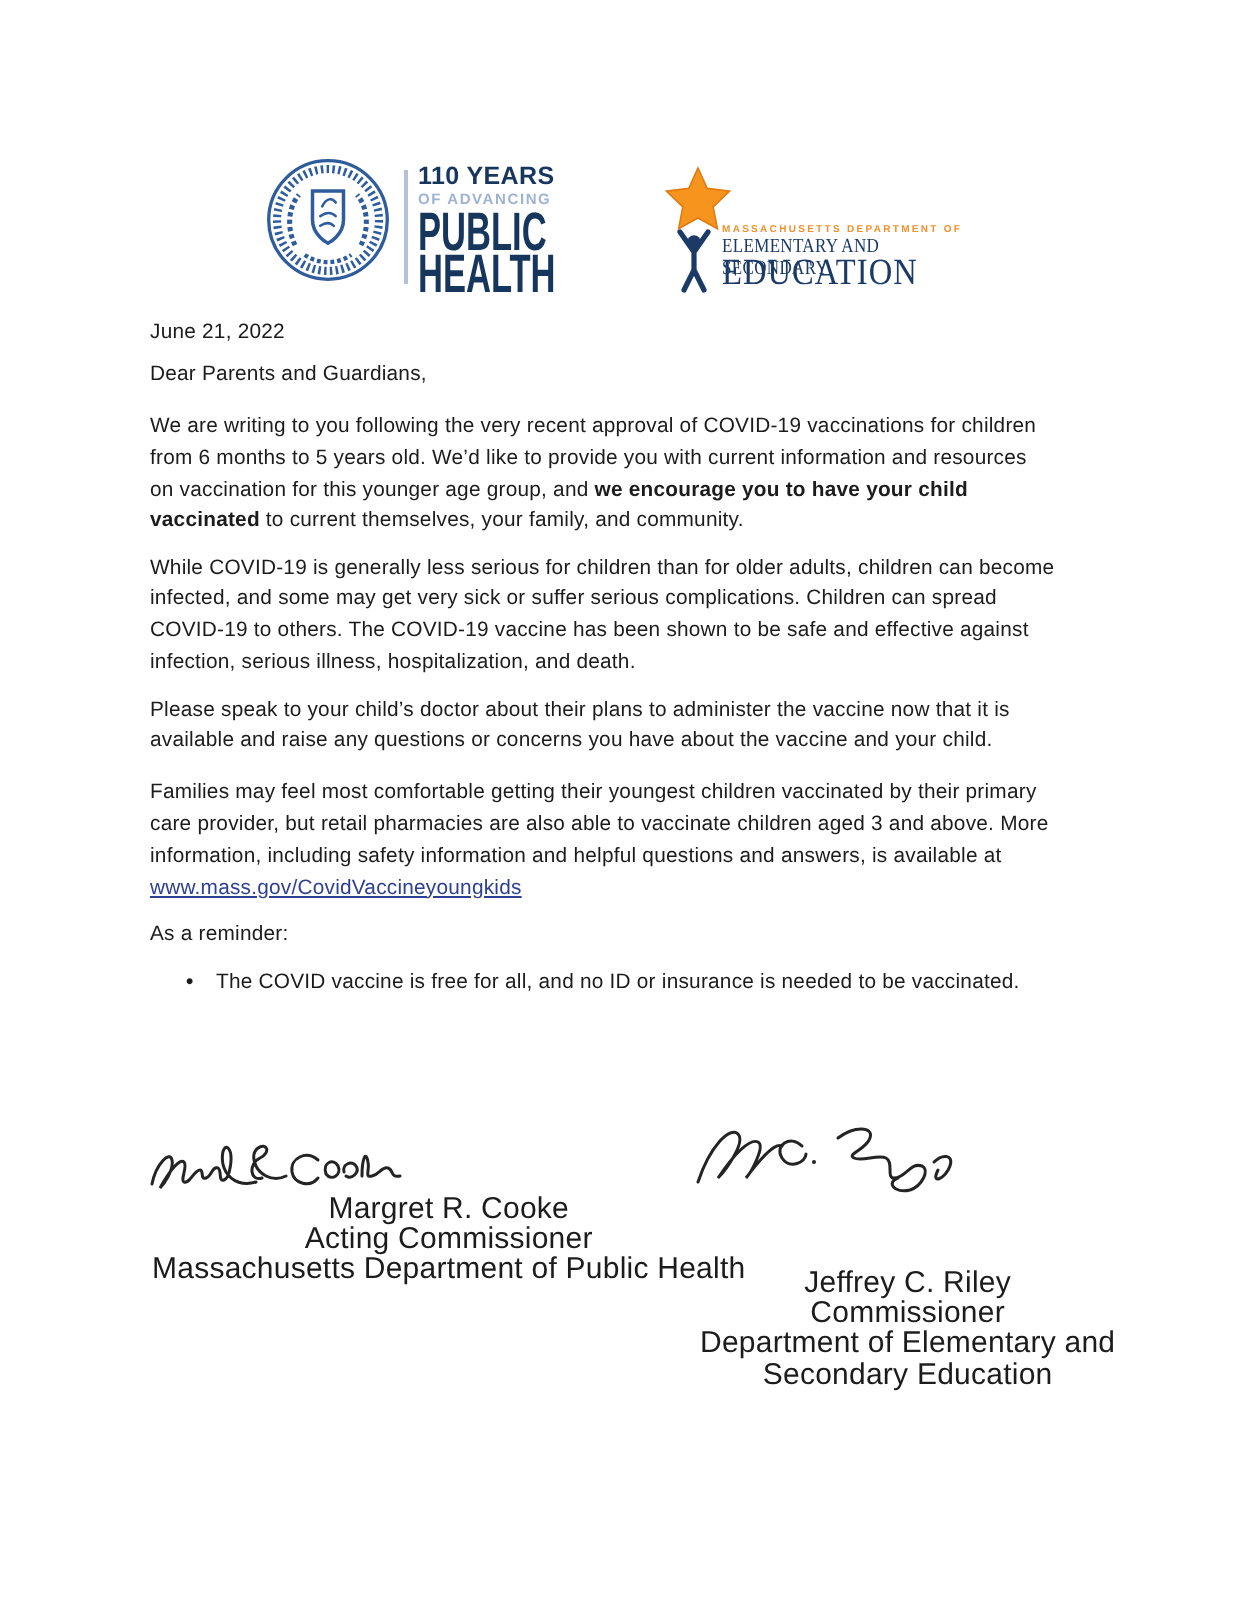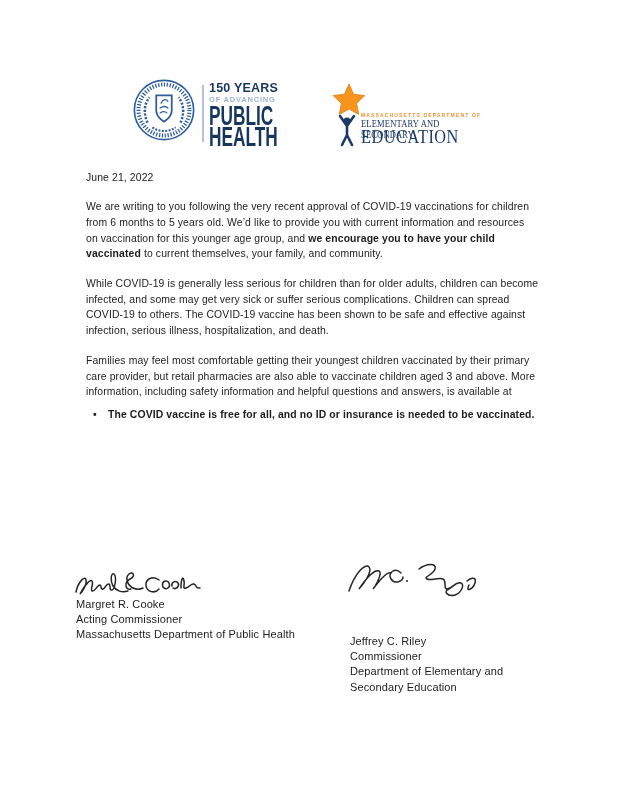--- a/index.html
+++ b/index.html
@@ -16,32 +16,32 @@
   .dph-l2{left:76px;top:16px;font-size:7.5px;color:#9db3d1;letter-spacing:.8px;font-weight:bold;text-align:center;}
   .dph-l3{left:76px;top:24px;font-size:27px;font-weight:bold;color:#17365d;transform:scaleX(.64);transform-origin:left top;line-height:27px;}
   .dph-l4{left:76px;top:45px;font-size:27px;font-weight:bold;color:#17365d;transform:scaleX(.64);transform-origin:left top;line-height:27px;}
   #dese-logo{left:330px;top:83px;width:160px;height:66px;}
   #dese-art{left:0;top:0;}
   .dese-l1{left:31px;top:29px;font-size:5px;font-weight:bold;color:#f0912d;letter-spacing:1.15px;}
   .dese-l2{left:31px;top:35px;font-family:"Liberation Serif",serif;font-size:10px;color:#1c3a66;letter-spacing:.2px;transform:scaleX(.85);transform-origin:left top;}
   .dese-l3{left:31px;top:44px;font-family:"Liberation Serif",serif;font-size:18.5px;color:#1c3a66;letter-spacing:.6px;transform:scaleX(.88);transform-origin:left top;}
   
   #letter{left:72px;top:155.5px;width:545px;font-size:10.4px;line-height:15.7px;letter-spacing:.12px;}
-  .para{white-space:pre-line;margin:14px;}
+  .para{white-space:pre-line;margin:3px;}
   .mb6{margin-bottom:6px;}
   .mb7{margin-bottom:7.4px;}
   .mb8{margin-bottom:8.3px;}
   .mb10{margin-bottom:10.4px;}
   .para b{font-weight:bold;}
   .para a{color:#2d3f92;text-decoration:underline;cursor:pointer;}
   #bullet-row{display:flex;padding-left:21px;margin-bottom:10.4px;}
   #bullet-dot{width:15px;flex:none;font-weight:bold;}
-  #bullet-text{font-weight:bold;white-space:pre-line;}
+  #bullet-text{font-weight:normal;white-space:pre-line;}
   
-  .sigblock{font-size:11px;line-height:15.2px;letter-spacing:.12px;white-space:pre-line;}
+  .sigblock{font-size:15px;line-height:15.2px;letter-spacing:.12px;white-space:pre-line;text-align:center;}
   #sig-left-img{left:73px;top:567px;}
   #sig-right-img{left:343px;top:561px;}
   #sig-left-block{left:76px;top:597px;}
   #sig-right-block{left:350px;top:602px;margin-top:32px;}
   svg{display:block;}
 </style>
 </head>
 <body>
 
 <div class="abs" id="dph-logo">
@@ -50,53 +50,57 @@
       <circle cx="32" cy="32" r="30.6" fill="none" stroke="#2e5c9c" stroke-width="1.7"></circle>
       <circle cx="32" cy="32" r="26.3" fill="none" stroke="#2e5c9c" stroke-width="4.2" stroke-dasharray="1.3 1.7"></circle>
       <path d="M15 45 C11 37 11 26 17 19" fill="none" stroke="#2e5c9c" stroke-width="2.6" stroke-dasharray="2.2 1.6"></path>
       <path d="M49 45 C53 37 53 26 47 19" fill="none" stroke="#2e5c9c" stroke-width="2.6" stroke-dasharray="2.2 1.6"></path>
       <path d="M20 50 C27 55 37 55 44 50" fill="none" stroke="#2e5c9c" stroke-width="2.2" stroke-dasharray="2 1.5"></path>
       <path d="M24 17 h16 v15 c0 8 -8 12 -8 12 s-8 -4 -8 -12 z" fill="#ffffff" stroke="#2e5c9c" stroke-width="1.8"></path>
       <path d="M29 25 c2 -4 5 -5 7 -2 m-8 7 c3 -2 6 -2 8 0 m-8 5 c3 -2 5 -2 7 0" fill="none" stroke="#2e5c9c" stroke-width="1.3" stroke-linecap="round"></path>
     </svg>
   </span>
   <div class="abs" id="dph-divider"></div>
-  <div class="abs dph-l1">150 YEARS</div>
+  <div class="abs dph-l1">110 YEARS</div>
   <div class="abs dph-l2">OF ADVANCING</div>
   <div class="abs dph-l3">PUBLIC</div>
   <div class="abs dph-l4">HEALTH</div>
 </div>
 
 <div class="abs" id="dese-logo">
   <span class="abs" id="dese-art">
     <svg width="38" height="64" viewBox="0 0 38 64">
       <polygon points="19,1 23.6,11.2 34.8,12.6 26.6,20.4 28.7,31.4 19,26 9.3,31.4 11.4,20.4 3.2,12.6 14.4,11.2" fill="#f7941e" stroke="#e07b10" stroke-width="0.8"></polygon>
       <circle cx="17" cy="38" r="3.4" fill="#1c3a66"></circle>
       <path d="M17 41 L17 52 M17 52 L12 62 M17 52 L22 62 M17 43 L10 33 M17 43 L24 33" fill="none" stroke="#1c3a66" stroke-width="2.6" stroke-linecap="round"></path>
     </svg>
   </span>
   <div class="abs dese-l1">MASSACHUSETTS DEPARTMENT OF</div>
   <div class="abs dese-l2">ELEMENTARY AND SECONDARY</div>
   <div class="abs dese-l3">EDUCATION</div>
 </div>
 
 <div class="abs" id="letter">
   <div class="para mb6">June 21, 2022</div>
+  <div class="para mb10">Dear Parents and Guardians,</div>
   <div class="para mb7"><span>We are writing to you following the very recent approval of COVID-19 vaccinations for children
 from 6 months to 5 years old. We’d like to provide you with current information and resources
 on vaccination for this younger age group, and </span><b>we encourage you to have your child
 vaccinated</b><span> to current themselves, your family, and community.</span></div>
   <div class="para mb8"><span>While COVID-19 is generally less serious for children than for older adults, children can become
 infected, and some may get very sick or suffer serious complications. Children can spread
 COVID-19 to others. The COVID-19 vaccine has been shown to be safe and effective against
 infection, serious illness, hospitalization, and death.</span></div>
+  <div class="para mb10"><span>Please speak to your child’s doctor about their plans to administer the vaccine now that it is
+available and raise any questions or concerns you have about the vaccine and your child.</span></div>
   <div class="para mb7"><span>Families may feel most comfortable getting their youngest children vaccinated by their primary
 care provider, but retail pharmacies are also able to vaccinate children aged 3 and above. More
 information, including safety information and helpful questions and answers, is available at
-</span></div>
+</span><a>www.mass.gov/CovidVaccineyoungkids</a></div>
+  <div class="para mb8">As a reminder:</div>
   <div id="bullet-row">
     <span id="bullet-dot">•</span>
     <span id="bullet-text">The COVID vaccine is free for all, and no ID or insurance is needed to be vaccinated.</span>
   </div>
 </div>
 
 <span class="abs" id="sig-left-img">
   <svg width="132" height="34" viewBox="0 0 132 34">
     <g fill="none" stroke="#242424" stroke-width="1.5" stroke-linecap="round">
       <path d="M3 25 C5 15 12 8 13 13 C14 18 9 25 7 27 C12 18 17 12 19 14 C21 16 17 23 19 24 C22 25 24 18 27 18 C29 18 27 23 30 22 C33 21 33 16 36 17 C38 18 36 24 39 23 C42 22 44 10 41 7 C38 5 37 14 40 19 C43 24 49 26 55 24"></path>

